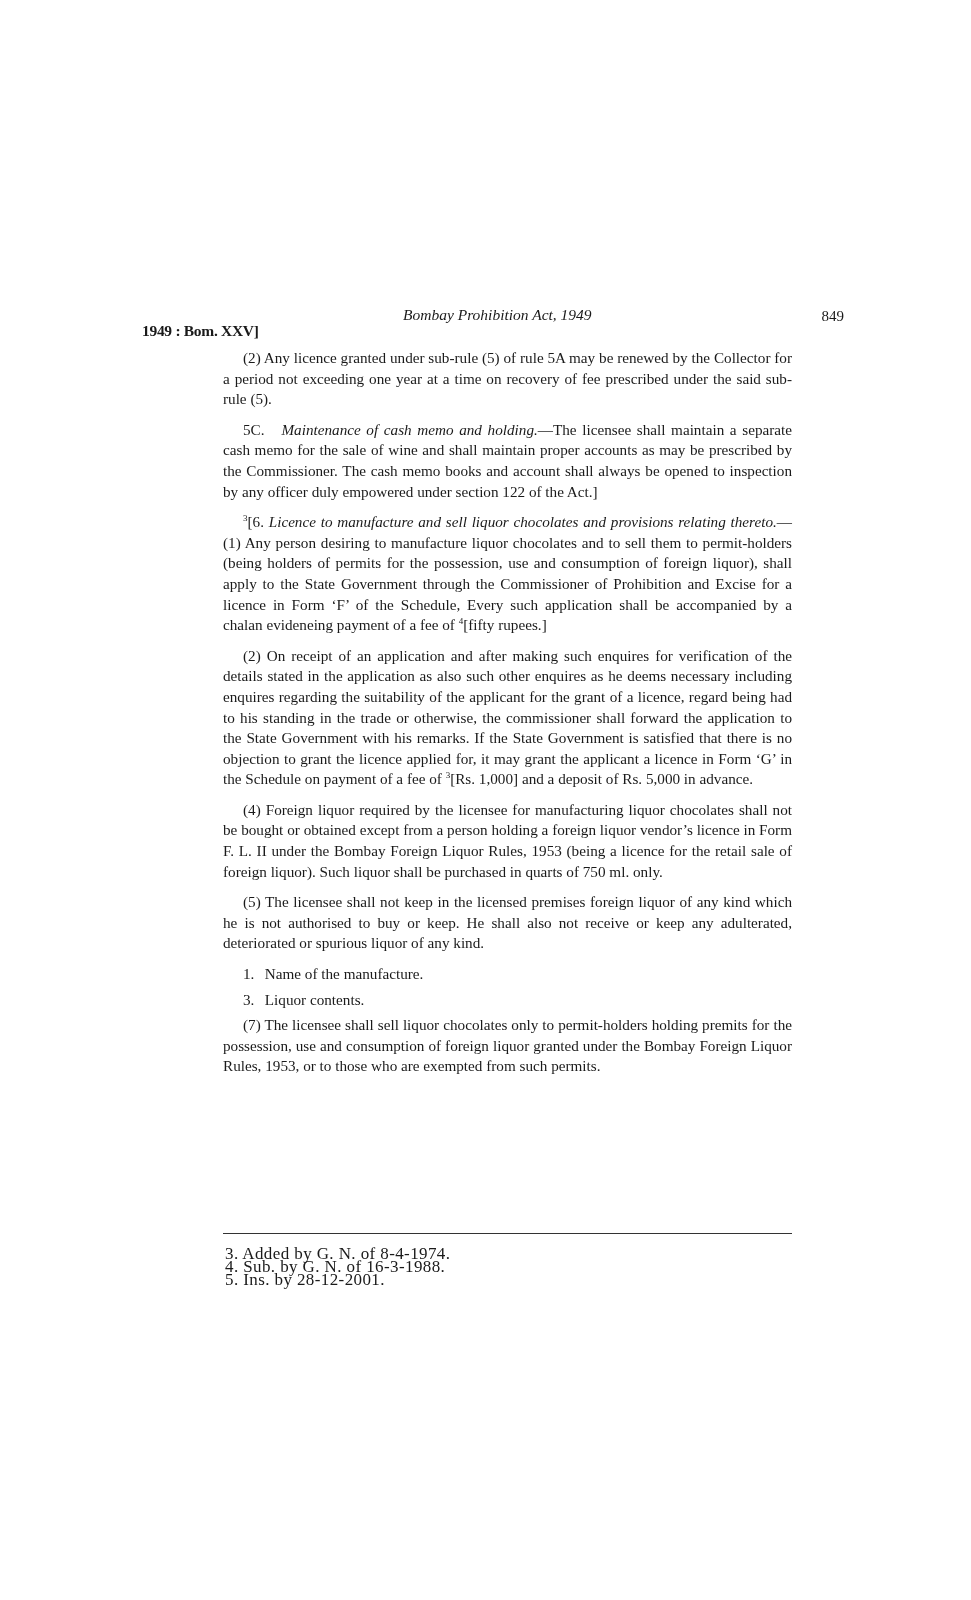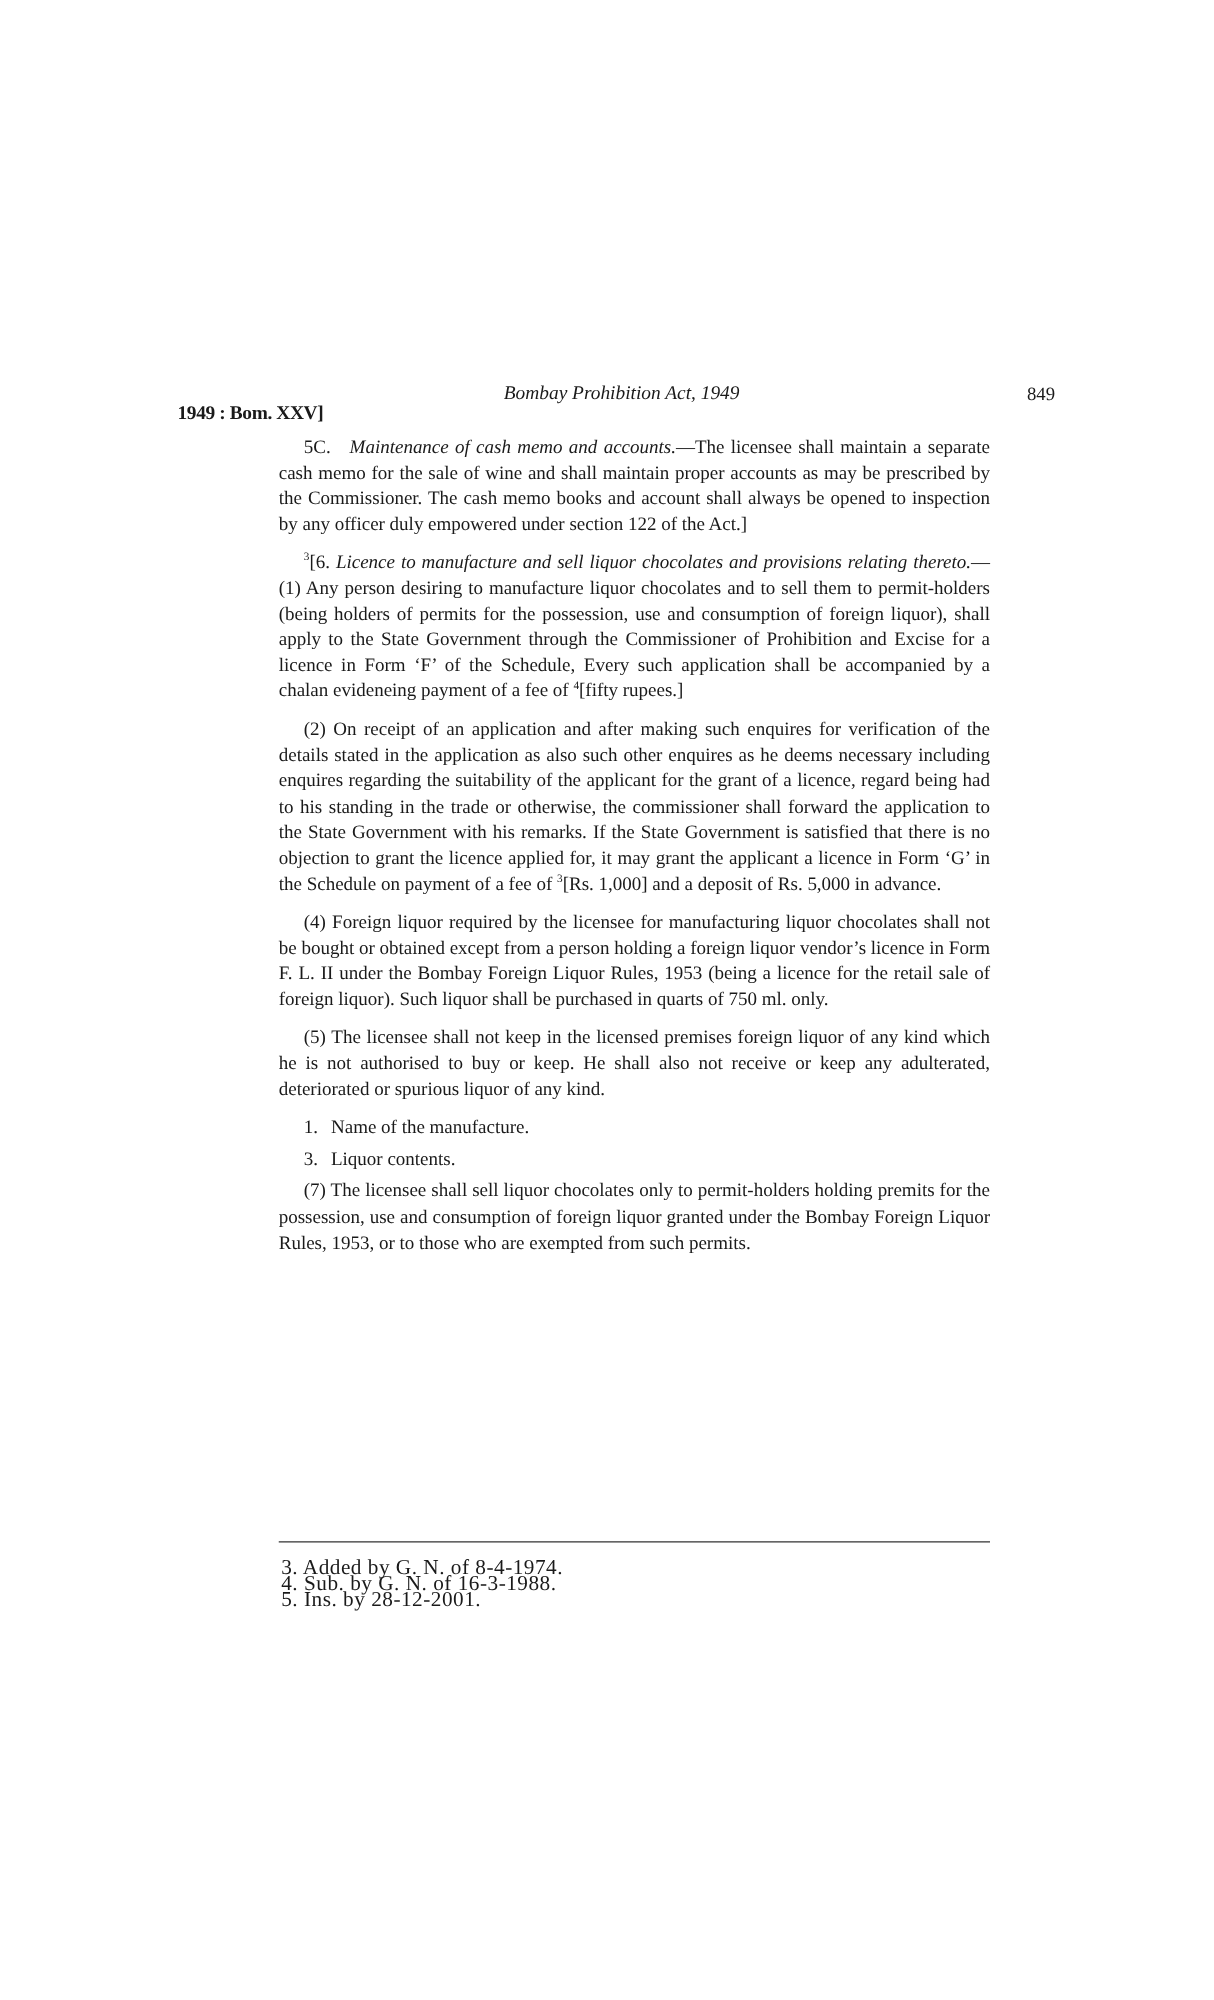--- a/index.html
+++ b/index.html
@@ -39,24 +39,25 @@
 </head>
 <body>
 
 <div class="header">
   <span class="left">1949 : Bom. XXV]</span>
   <span class="center">Bombay Prohibition Act, 1949</span>
   <span class="right">849</span>
 </div>
 
 <div class="body">
+  <p class="para">(2) Any licence granted under sub-rule (5) of rule 5A may be renewed by the Collector for a period not exceeding one year at a time on recovery of fee prescribed under the said sub-rule (5).</p>
 
   <p class="para">
     <span>5C.</span>&nbsp;&nbsp;
-    <span class="it">Maintenance of cash memo and accounts.</span><span>—The licensee shall maintain a separate cash memo for the sale of wine and shall maintain proper accounts as may be prescribed by the Commissioner. The cash memo books and account shall always be opened to inspection by any officer duly empowered under section 122 of the Act.]</span>
+    <span class="it">Maintenance of cash memo and holding.</span><span>—The licensee shall maintain a separate cash memo for the sale of wine and shall maintain proper accounts as may be prescribed by the Commissioner. The cash memo books and account shall always be opened to inspection by any officer duly empowered under section 122 of the Act.]</span>
   </p>
 
   <p class="para"><sup>3</sup><span>[6.</span>
     <span class="it">Licence to manufacture and sell liquor chocolates and provisions relating thereto.</span><span>— (1) Any person desiring to manufacture liquor chocolates and to sell them to permit-holders (being holders of permits for the possession, use and consumption of foreign liquor), shall apply to the State Government through the Commissioner of Prohibition and Excise for a licence in Form ‘F’ of the Schedule, Every such application shall be accompanied by a chalan evideneing payment of a fee of </span><sup>4</sup><span>[fifty rupees.]</span>
   </p>
 
   <p class="para"><span>(2) On receipt of an application and after making such enquires for verification of the details stated in the application as also such other enquires as he deems necessary including enquires regarding the suitability of the applicant for the grant of a licence, regard being had to his standing in the trade or otherwise, the commissioner shall forward the application to the State Government with his remarks. If the State Government is satisfied that there is no objection to grant the licence applied for, it may grant the applicant a licence in Form ‘G’ in the Schedule on payment of a fee of </span><sup>3</sup><span>[Rs. 1,000] and a deposit of Rs. 5,000 in advance.</span></p>
 
   <p class="para">(4) Foreign liquor required by the licensee for manufacturing liquor chocolates shall not be bought or obtained except from a person holding a foreign liquor vendor’s licence in Form F. L. II under the Bombay Foreign Liquor Rules, 1953 (being a licence for the retail sale of foreign liquor).  Such liquor shall be purchased in quarts of 750 ml. only.</p>
   <p class="para">(5)  The licensee shall not keep in the licensed premises foreign liquor of any kind which he is not authorised to buy or keep.  He shall also not receive or keep any adulterated, deteriorated or spurious liquor of any kind.</p>

